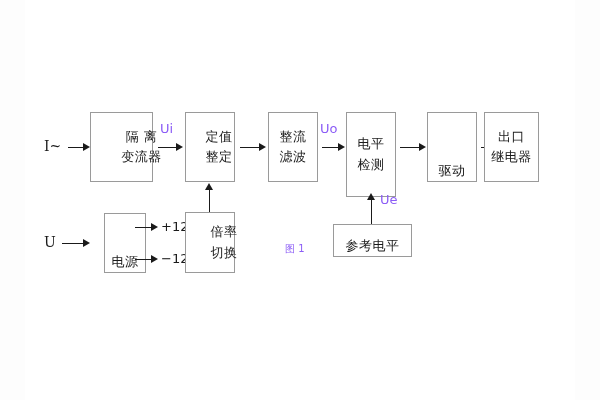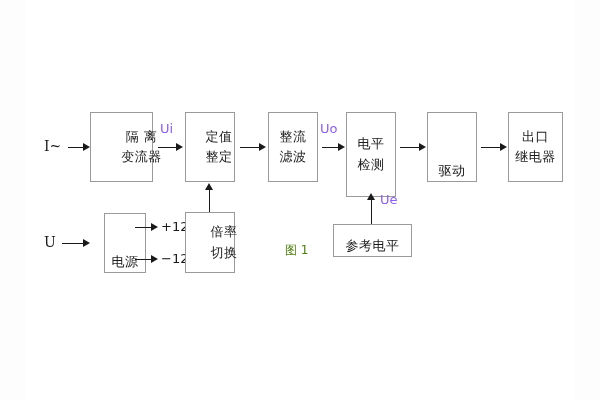--- a/index.html
+++ b/index.html
@@ -72,22 +72,22 @@
   .arrow-up {
     position: absolute;
     width: 0;
     height: 0;
     border-left: 4.5px solid transparent;
     border-right: 4.5px solid transparent;
     border-bottom: 7px solid #1a1a1a;
   }
   .caption {
     position: absolute;
-    font-size: 12px;
-    color: #4d7c0f;
+    font-size: 10px;
+    color: #8b5cf6;
     white-space: nowrap;
   }
   .io-label {
     position: absolute;
     font-size: 14px;
     color: #1a1a1a;
     font-family: "DejaVu Serif", "Liberation Serif", serif;
     white-space: nowrap;
   }
   .sig-label {
@@ -148,21 +148,21 @@
   <div class="hline" style="left:400px; top:147px; width:20px;"></div>
   <div class="arrow-right" style="left:419px; top:143px;"></div>
 
   <div class="box one-line" style="left:427px; top:112px; width:50px; height:70px;">
     <span class="ln">驱动</span>
   </div>
 
   <div class="hline" style="left:481px; top:147px; width:20px;"></div>
   <div class="arrow-right" style="left:500px; top:143px;"></div>
 
-  <div class="box" style="left:508px; top:112px; width:55px; height:70px;">
+  <div class="box" style="left:484px; top:112px; width:55px; height:70px;">
     <span class="ln">出口</span>
     <span class="ln">继电器</span>
   </div>
 
   <div class="io-label" style="left:44px; top:234px;">U</div>
 
   <div class="hline" style="left:62px; top:243px; width:22px;"></div>
   <div class="arrow-right" style="left:83px; top:239px;"></div>
 
   <div class="box one-line" style="left:90px; top:213px; width:42px; height:60px;margin-left:14px;">

